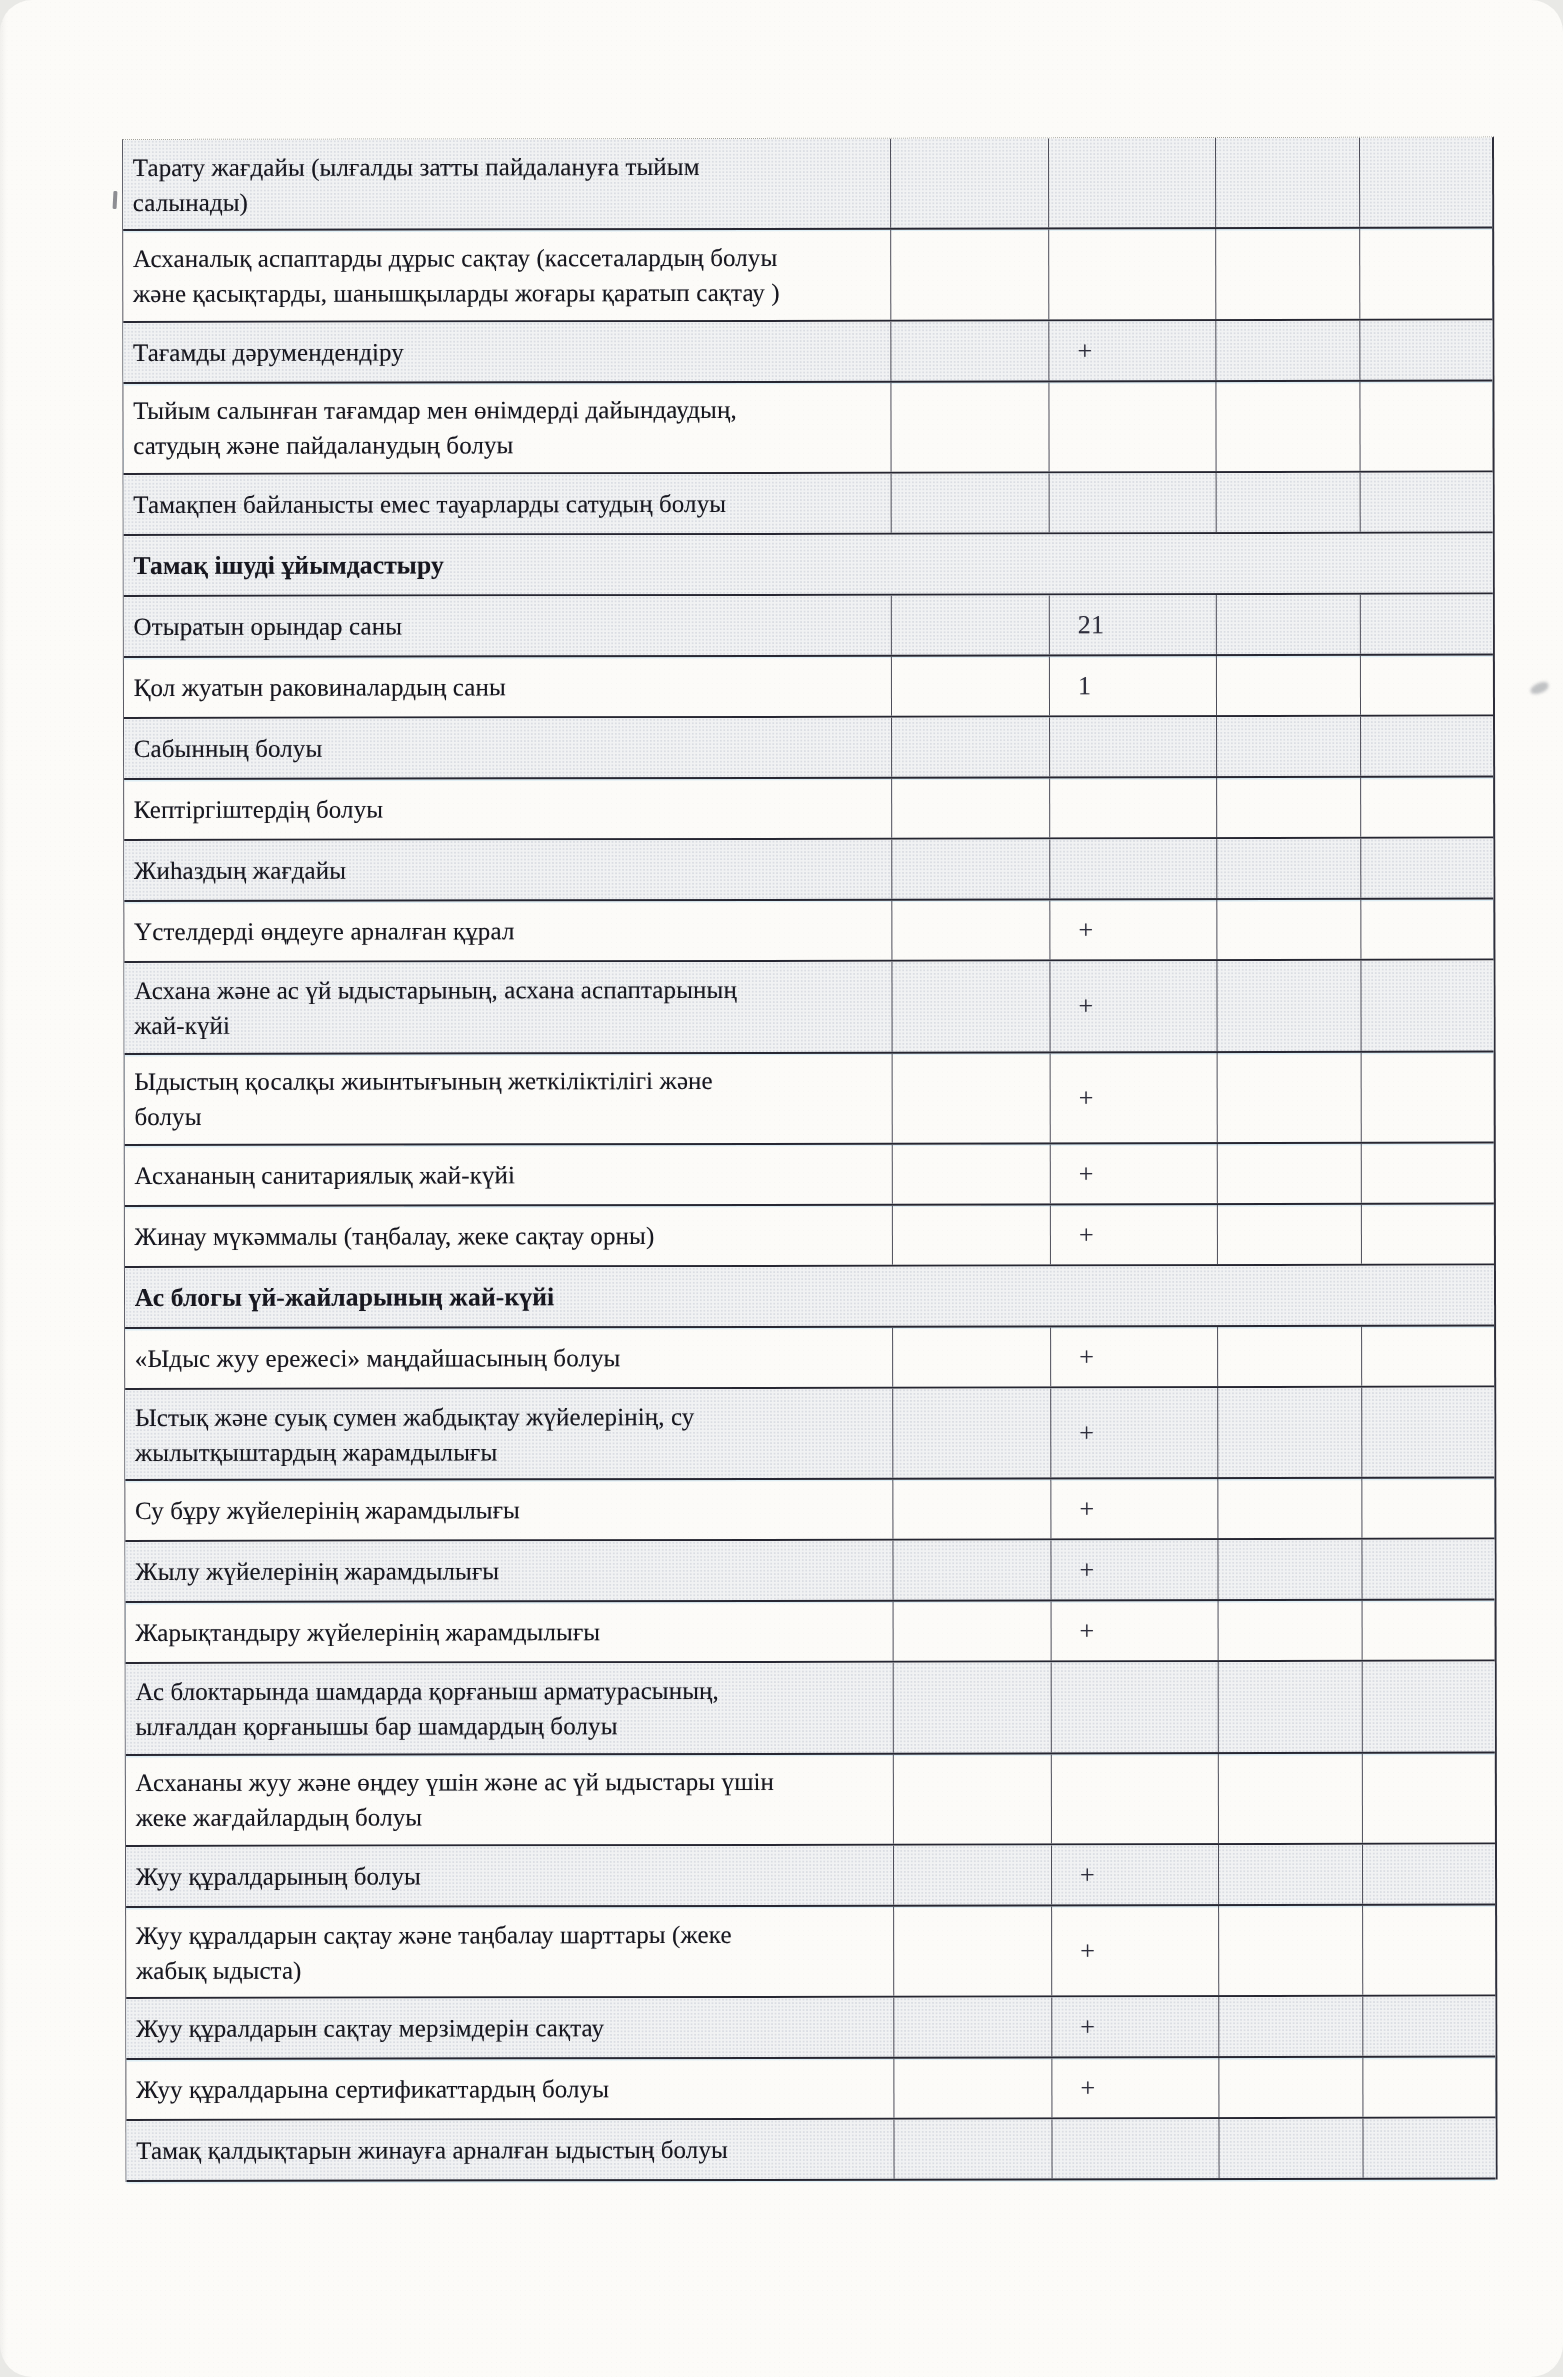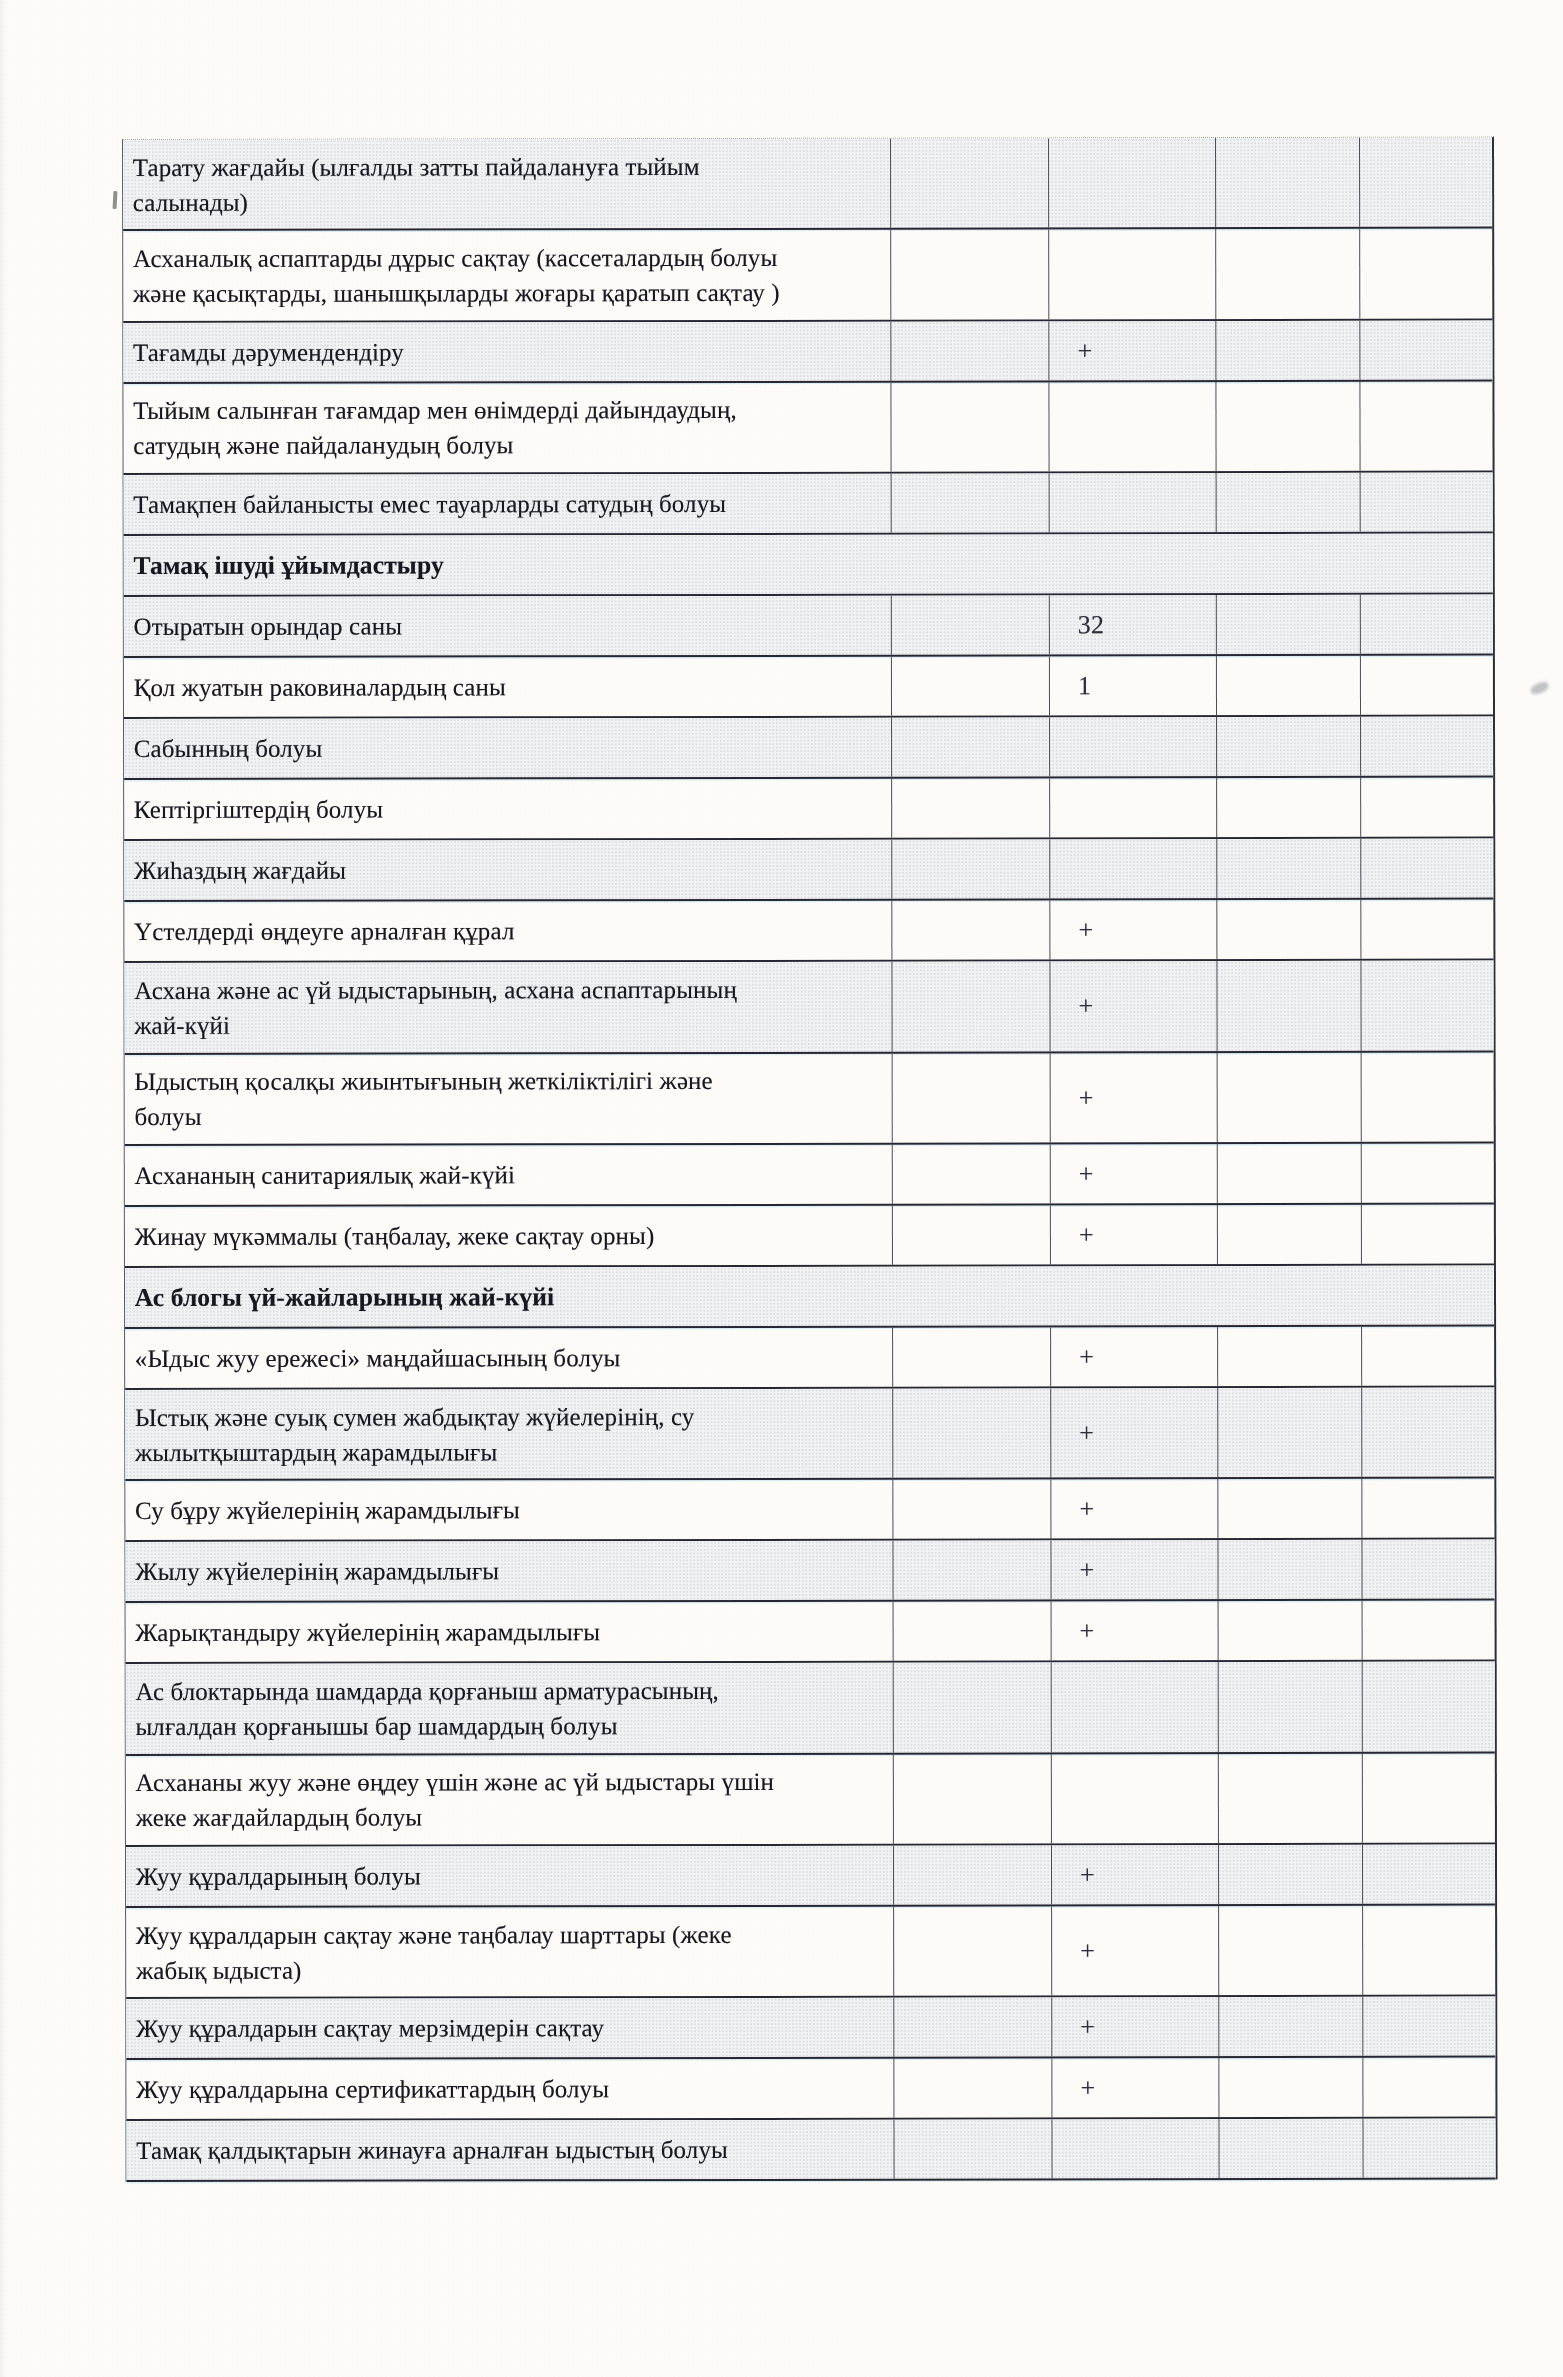--- a/index.html
+++ b/index.html
@@ -5,20 +5,21 @@
 <style>
   html,body{margin:0;padding:0;background:#e9e9e6;}
   .page{
     position:relative;
     width:1563px;height:2377px;
     background-color:#fcfbf8;
     background-image:radial-gradient(rgba(100,100,110,0.03) 0.7px, transparent 0.7px);
     background-size:4.8px 4.8px;
     overflow:hidden;
     font-family:"Liberation Serif","DejaVu Serif",serif;
+    border-radius:32px;
   }
   
   .page::before{
     content:"";position:absolute;left:0;top:0;bottom:0;width:7px;
     background:linear-gradient(to right, rgba(60,60,60,0.06), rgba(60,60,60,0));
     pointer-events:none;
   }
 
   .inspection-table{
     position:absolute;left:122px;top:139px;width:1369px;
@@ -115,21 +116,21 @@
         <div class="cell c-b"></div>
         <div class="cell c-c"></div>
         <div class="cell c-d"></div>
       </div>
       <div class="row shaded section">
         <div class="cell c-full">Тамақ ішуді ұйымдастыру</div>
       </div>
       <div class="row shaded">
         <div class="cell c-label">Отыратын орындар саны</div>
         <div class="cell c-a"></div>
-        <div class="cell c-b">32</div>
+        <div class="cell c-b">21</div>
         <div class="cell c-c"></div>
         <div class="cell c-d"></div>
       </div>
       <div class="row">
         <div class="cell c-label">Қол жуатын раковиналардың саны</div>
         <div class="cell c-a"></div>
         <div class="cell c-b">1</div>
         <div class="cell c-c"></div>
         <div class="cell c-d"></div>
       </div>

